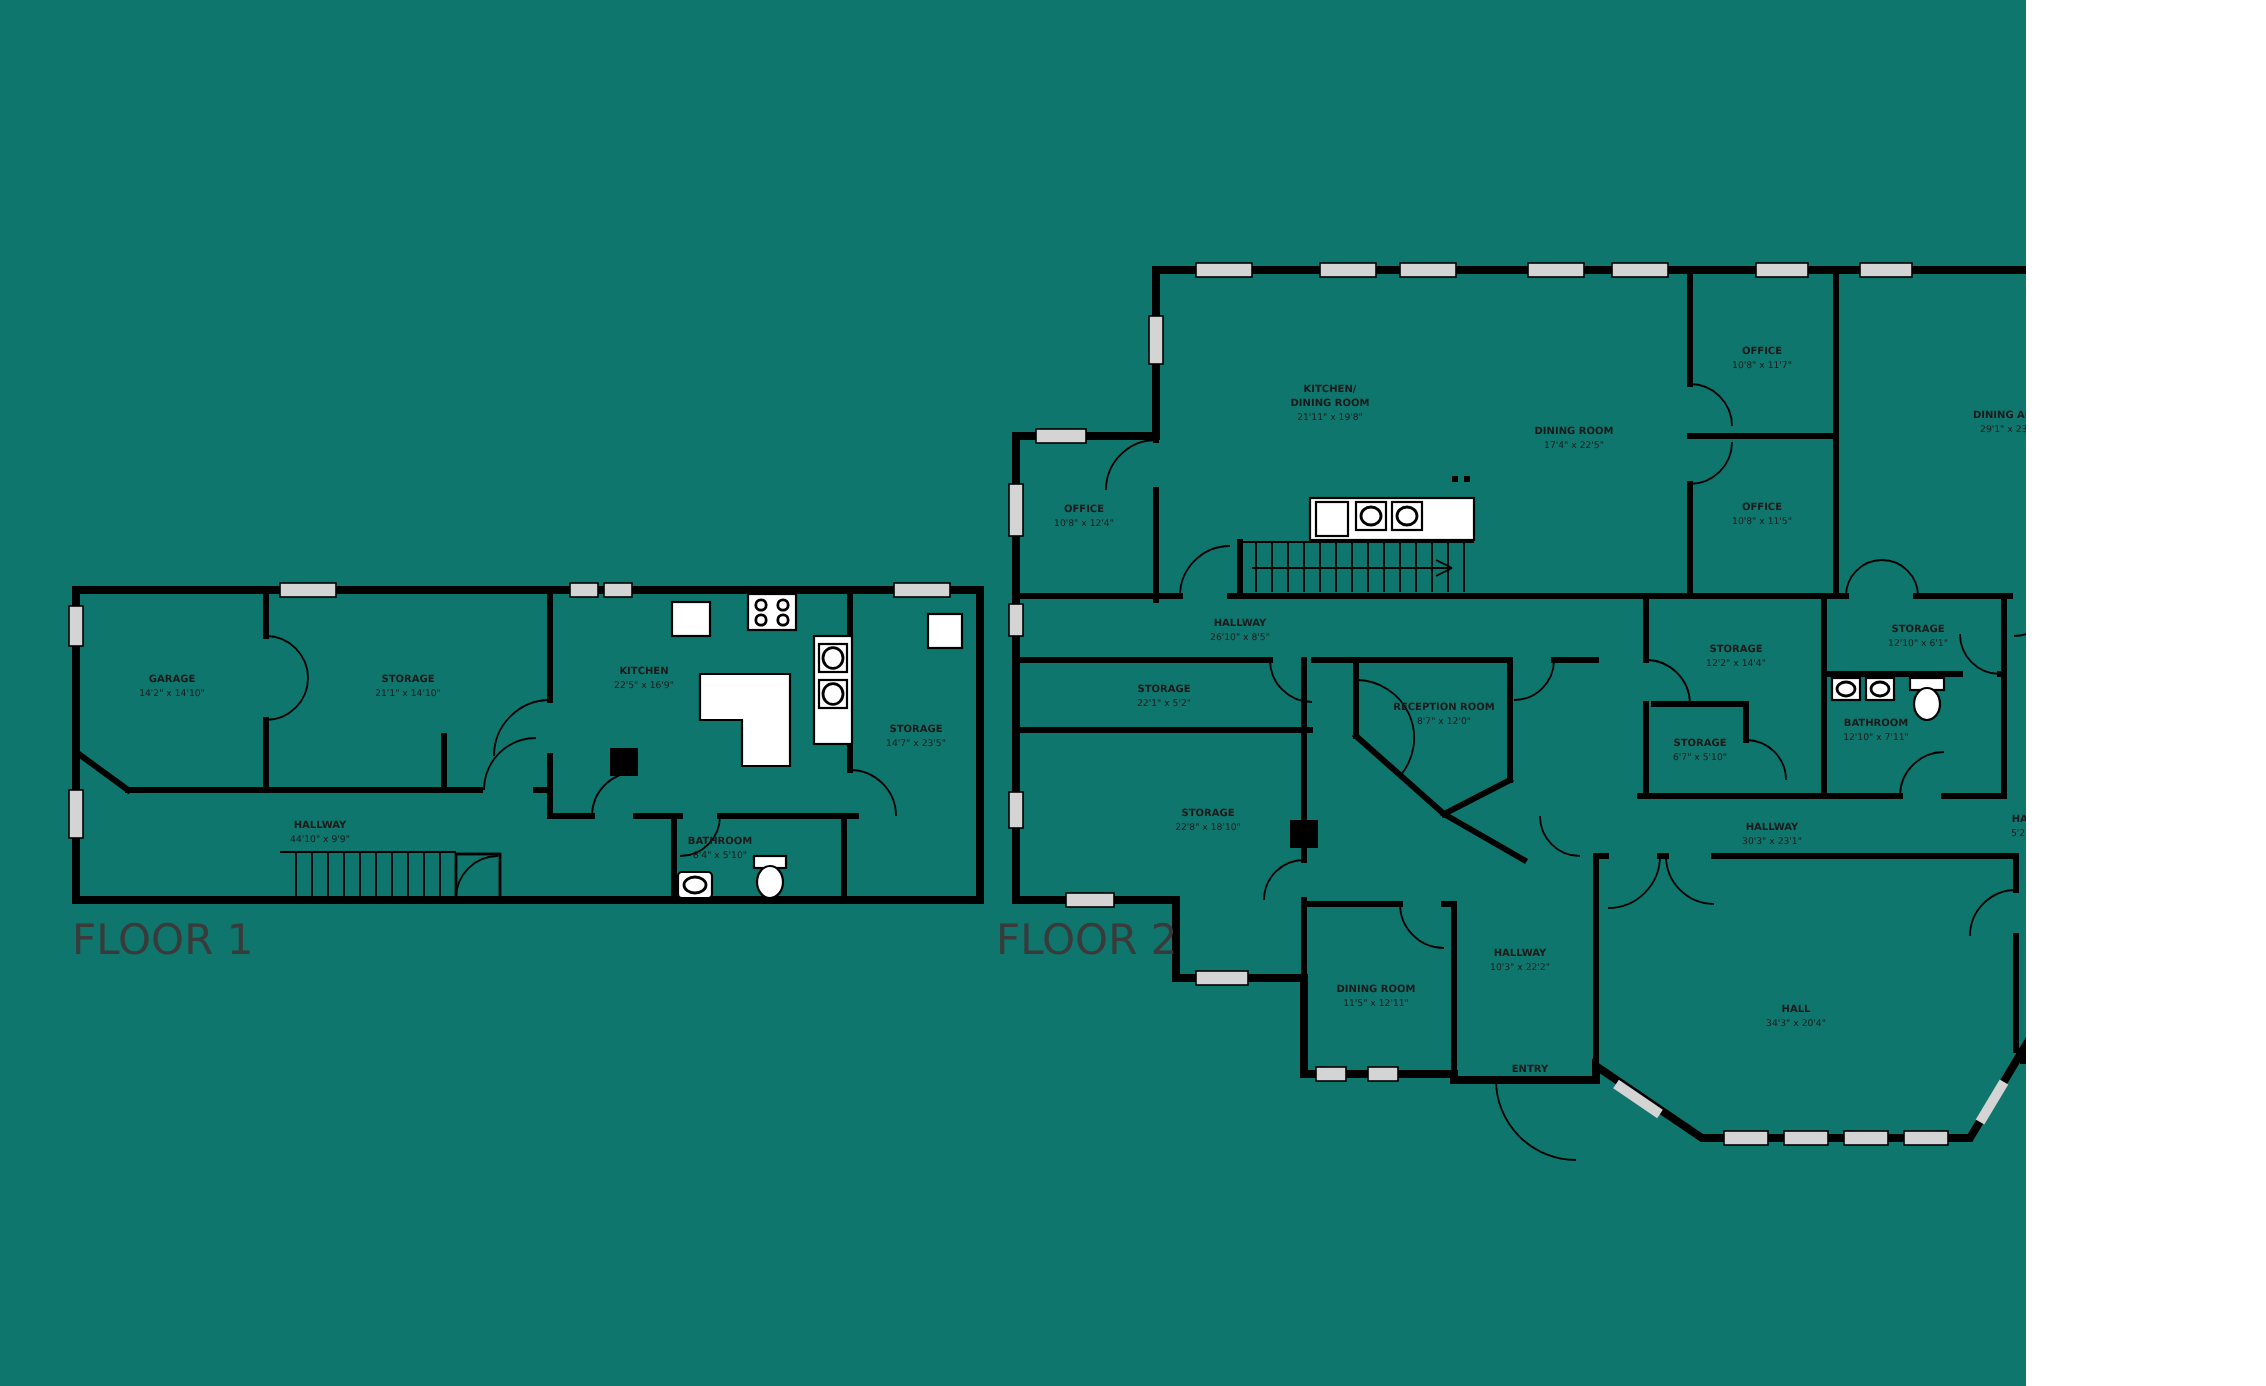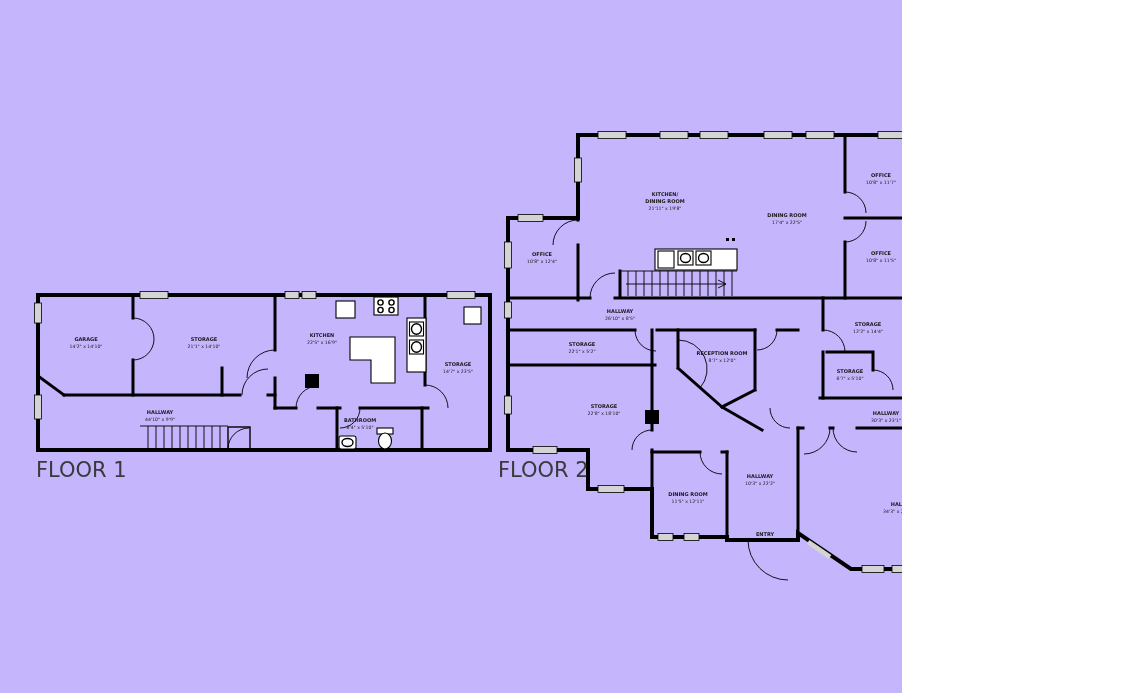--- a/index.html
+++ b/index.html
@@ -1,16 +1,16 @@
 <!DOCTYPE html>
 <html><head>
 <meta charset="utf-8">
 <style>
   html,body{margin:0;padding:0;background:#ffffff;}
-  .canvas{position:relative;width:902px;height:693px;background:#c4b5fd;overflow:hidden;
+  .canvas{position:relative;width:1013px;height:693px;background:#0f766e;overflow:hidden;
           font-family:"Liberation Sans",sans-serif;}
   svg{display:block;}
   .wall-ext{stroke:#000;stroke-width:4;fill:none;stroke-linecap:square;}
   .wall-int{stroke:#000;stroke-width:3;fill:none;stroke-linecap:square;}
   .wall-thin{stroke:#000;stroke-width:1.4;fill:none;}
   .door{stroke:#000;stroke-width:0.9;fill:none;}
   .win{fill:#d4d4d4;stroke:#000;stroke-width:0.8;}
   .win-line{stroke:#d4d4d4;stroke-width:5;fill:none;}
   .fixture{stroke:#000;stroke-width:1.1;fill:#fff;}
   .tread{stroke:#000;stroke-width:0.9;fill:none;}

